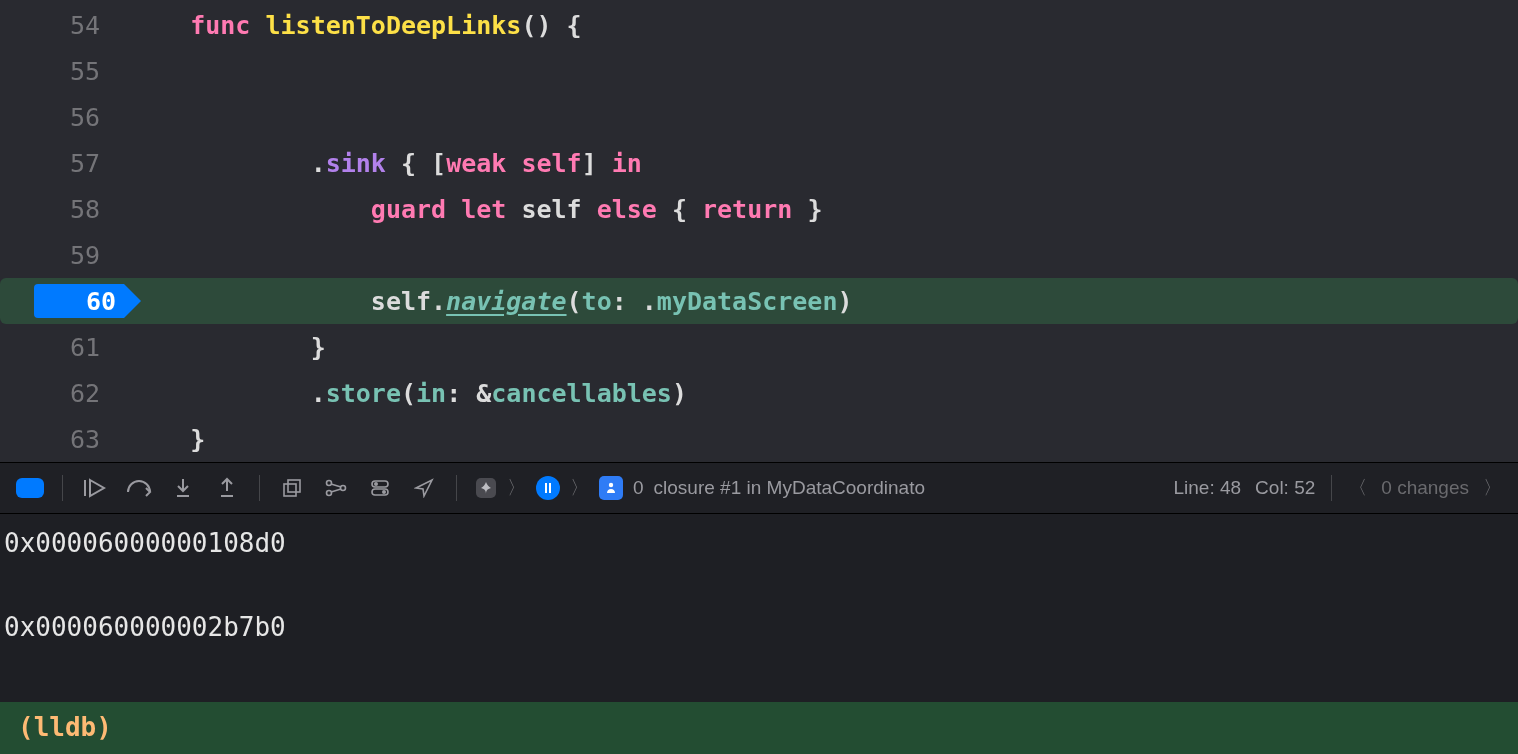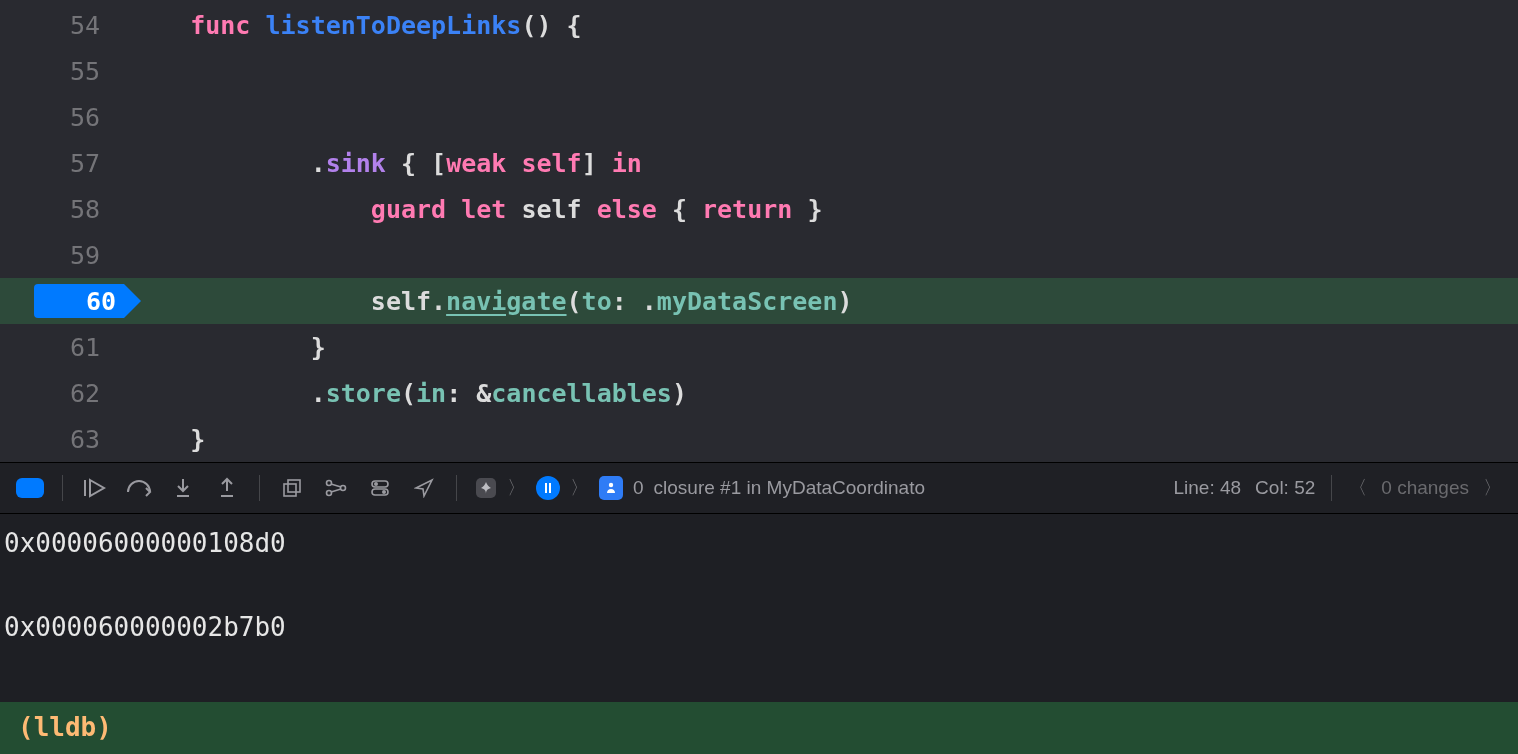--- a/index.html
+++ b/index.html
@@ -33,25 +33,26 @@
   font-weight: 500;
   flex: 0 0 auto;
   user-select: none;
 }
 .code {
   white-space: pre;
   font-weight: 600;
 }
 .kw-pink { color: #ff7ab2; font-weight: 700; }
 .kw-purple { color: #b281eb; }
-.fn-blue { color: #3b82f6; }
+.fn-blue { color: #fde047; }
 .teal { color: #78c2b3; }
 .text { color: #dcdcdc; }
 .line.bp {
   background: #2d4a3a;
+  border-radius: 6px;
 }
 .bp-marker {
   position: absolute;
   left: 34px;
   top: 6px;
   width: 90px;
   height: 34px;
   background: #007aff;
   border-radius: 4px 0 0 4px;
   display: flex;
@@ -64,21 +65,21 @@
 .bp-marker::after {
   content: "";
   position: absolute;
   right: -17px;
   top: 0;
   width: 0; height: 0;
   border-top: 17px solid transparent;
   border-bottom: 17px solid transparent;
   border-left: 17px solid #007aff;
 }
-.underline { text-decoration: underline; text-underline-offset: 4px; }
+.underline { text-decoration: underline; text-underline-offset: 4px; font-style: italic; }
 .debug-bar {
   height: 52px;
   background: #1f2025;
   border-top: 1px solid #000;
   border-bottom: 1px solid #000;
   display: flex;
   align-items: center;
   padding: 0 16px;
   gap: 16px;
   color: #9a9aa0;

